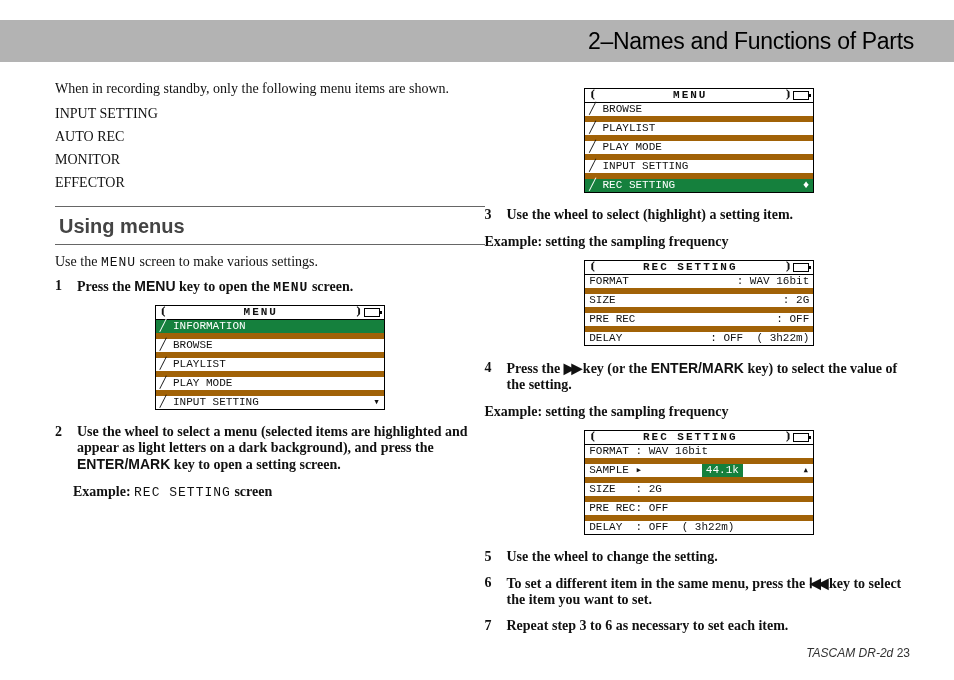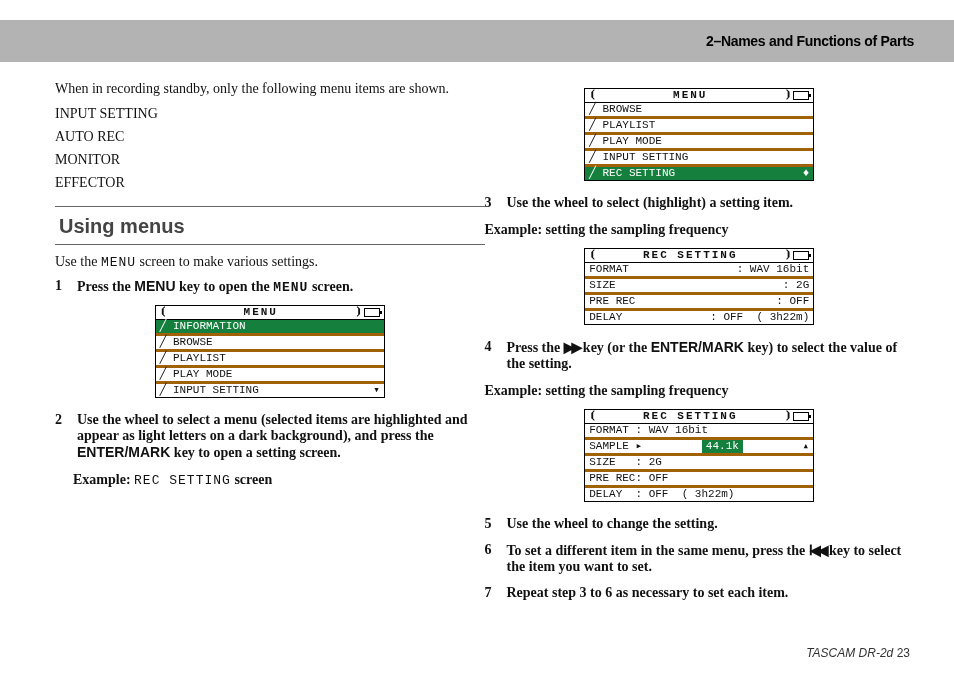--- a/index.html
+++ b/index.html
@@ -27,22 +27,22 @@
     right: 0;
     height: 42px;
     background: #b3b3b3;
     display: flex;
     align-items: center;
     justify-content: flex-end;
     padding-right: 40px;
   }
   .header-title {
     font-family: "Arial Black", Arial, sans-serif;
-    font-weight: 700;
-    font-size: 14px;
+    font-weight: 400;
+    font-size: 23px;
     color: #000;
     letter-spacing: -0.3px;
   }
   .content {
     position: absolute;
     top: 80px;
     left: 55px;
     right: 40px;
     bottom: 40px;
     display: flex;
@@ -89,21 +89,21 @@
     padding: 1px 4px;
     border-bottom: 1px solid #000;
     display: flex;
     justify-content: space-between;
     align-items: center;
     font-weight: bold;
   }
   .lcd-title .t { flex:1; text-align:center; letter-spacing:2px; }
   .lcd-row {
     padding: 1px 4px;
-    border-bottom: 3px solid #a16207;
+    border-bottom: 6px solid #a16207;
     white-space: pre;
   }
   .lcd-row:last-child { border-bottom: none; }
   .lcd-row.inv, .lcd-cell.inv {
     background: #15803d;
     color: #fff;
   }
   .lcd-row-flex { display:flex; padding:0;justify-content:space-between; }
   .lcd-cell { padding:1px 4px; white-space: pre; }
   .lcd-row .arrow { float:right; }

